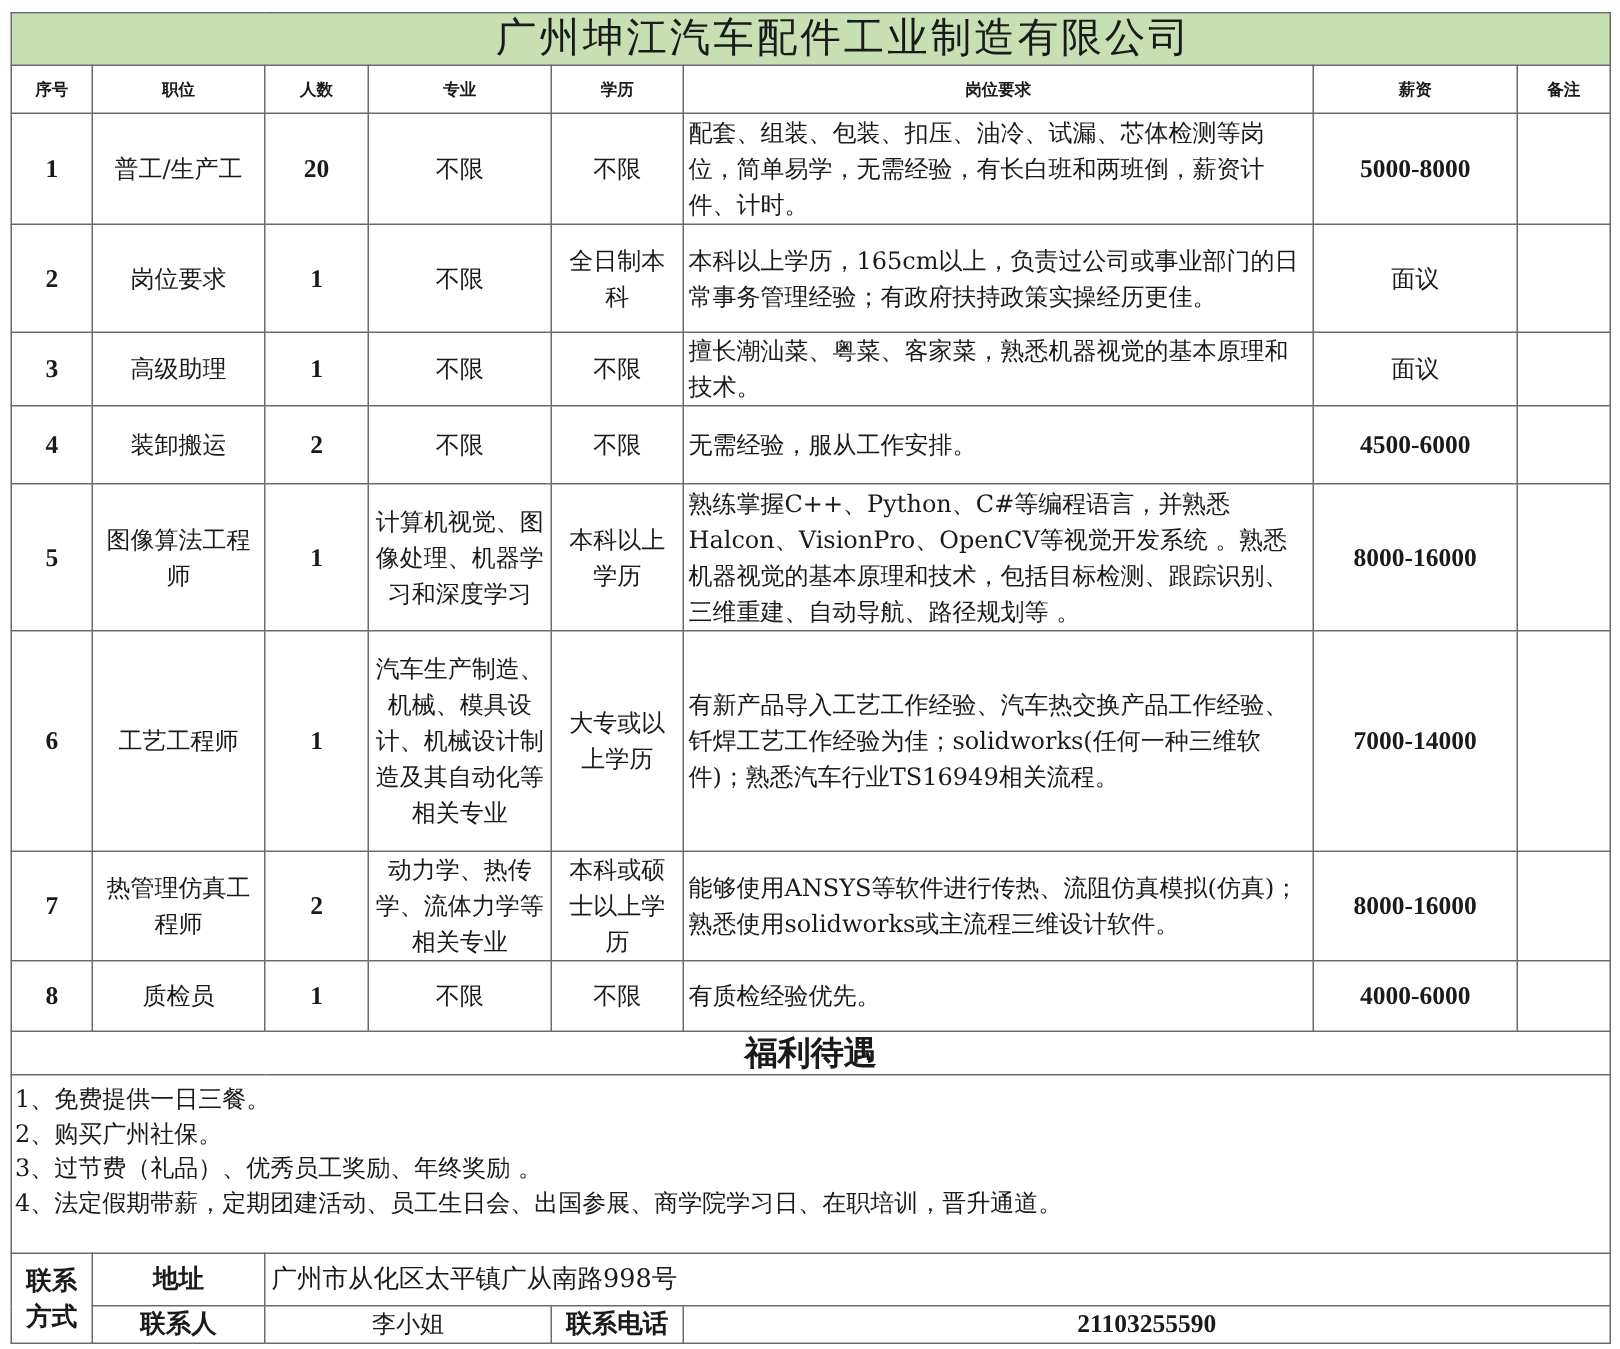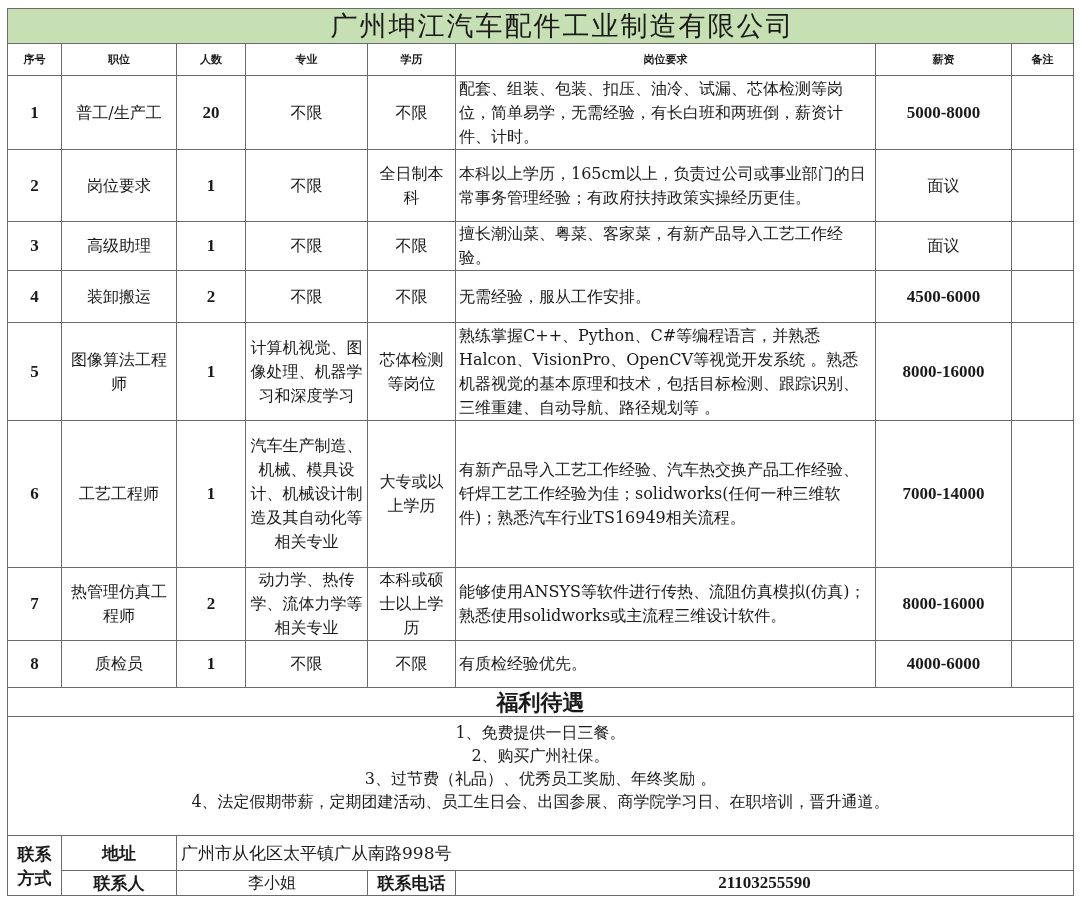--- a/index.html
+++ b/index.html
@@ -9,21 +9,21 @@
     table { border-collapse: collapse; width: 1066px; table-layout: fixed; }
     td { border: 1px solid #6b6b6b; padding: 0 4px; font-size: 16px; line-height: 24px;
          text-align: center; vertical-align: middle; }
     .title { background: #c6e0b4; font-size: 27px; font-weight: normal; height: 34px;
              letter-spacing: 2px; line-height: 34px; padding-left: 48px; }
     .hdr td { font-weight: bold; font-size: 11px; height: 31px; }
     .num { font-weight: bold; font-family: "Liberation Serif", serif; font-size: 17px; }
     .req { text-align: left; font-size: 16px; line-height: 24px; padding: 0 3px; margin-left: 20px; }
     .sal { font-weight: bold; font-family: "Liberation Serif", serif; font-size: 17px; }
     .welfare-title { font-weight: bold; font-size: 22px; height: 28px; margin-top: 27px; }
-    .welfare-list { text-align: center; padding: 4px 2px 22px 2px; font-size: 16px; line-height: 23px; }
+    .welfare-list { text-align: left; padding: 4px 2px 22px 2px; font-size: 16px; line-height: 23px; }
     .welfare-list div { white-space: nowrap; }
     .c-label { font-weight: bold; font-size: 17px; }
     .c-val { text-align: left; font-size: 17px; }
     .phone { font-weight: bold; font-family: "Liberation Serif", serif; font-size: 17px; }
   </style>
 </head>
 <body>
 
 <div class="sheet">
   <table>
@@ -71,40 +71,40 @@
       <td class="req">本科以上学历，165cm以上，负责过公司或事业部门的日常事务管理经验；有政府扶持政策实操经历更佳。</td>
       <td>面议</td>
       <td></td>
     </tr>
     <tr style="height:49px">
       <td class="num">3</td>
       <td>高级助理</td>
       <td class="num">1</td>
       <td>不限</td>
       <td>不限</td>
-      <td class="req">擅长潮汕菜、粤菜、客家菜，有新产品导入工艺工作经验。</td>
+      <td class="req">擅长潮汕菜、粤菜、客家菜，熟悉机器视觉的基本原理和技术。</td>
       <td>面议</td>
       <td></td>
     </tr>
     <tr style="height:52px">
       <td class="num">4</td>
       <td>装卸搬运</td>
       <td class="num">2</td>
       <td>不限</td>
       <td>不限</td>
       <td class="req">无需经验，服从工作安排。</td>
       <td class="sal">4500-6000</td>
       <td></td>
     </tr>
     <tr style="height:98px">
       <td class="num">5</td>
       <td>图像算法工程师</td>
       <td class="num">1</td>
       <td>计算机视觉、图像处理、机器学习和深度学习</td>
-      <td>芯体检测等岗位</td>
+      <td>本科以上学历</td>
       <td class="req">熟练掌握C++、Python、C#等编程语言，并熟悉Halcon、VisionPro、OpenCV等视觉开发系统 。熟悉机器视觉的基本原理和技术，包括目标检测、跟踪识别、三维重建、自动导航、路径规划等 。</td>
       <td class="sal">8000-16000</td>
       <td></td>
     </tr>
     <tr style="height:147px">
       <td class="num">6</td>
       <td>工艺工程师</td>
       <td class="num">1</td>
       <td>汽车生产制造、机械、模具设计、机械设计制造及其自动化等相关专业</td>
       <td>大专或以上学历</td>

